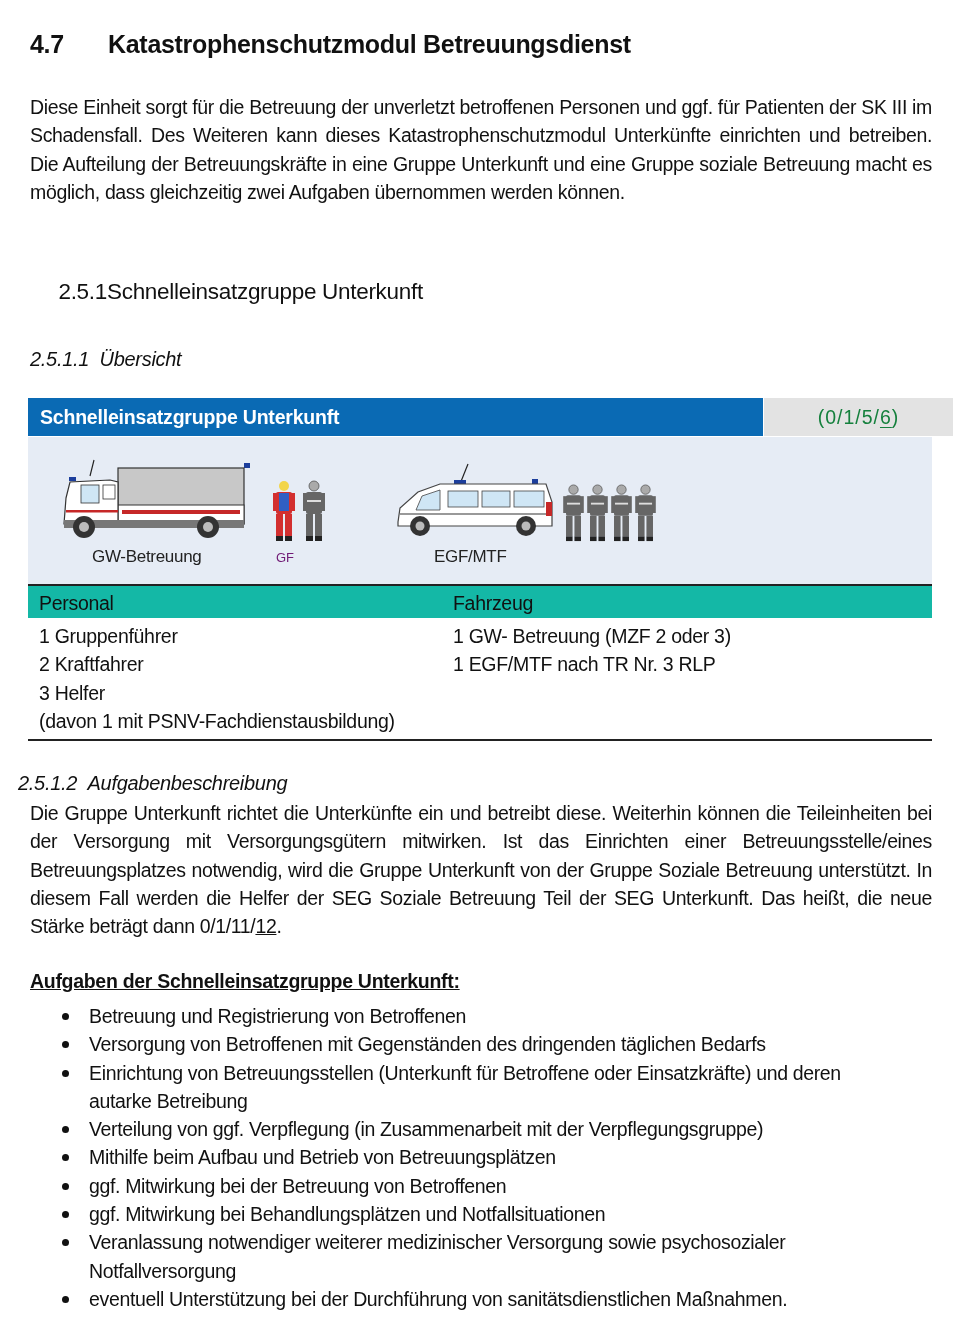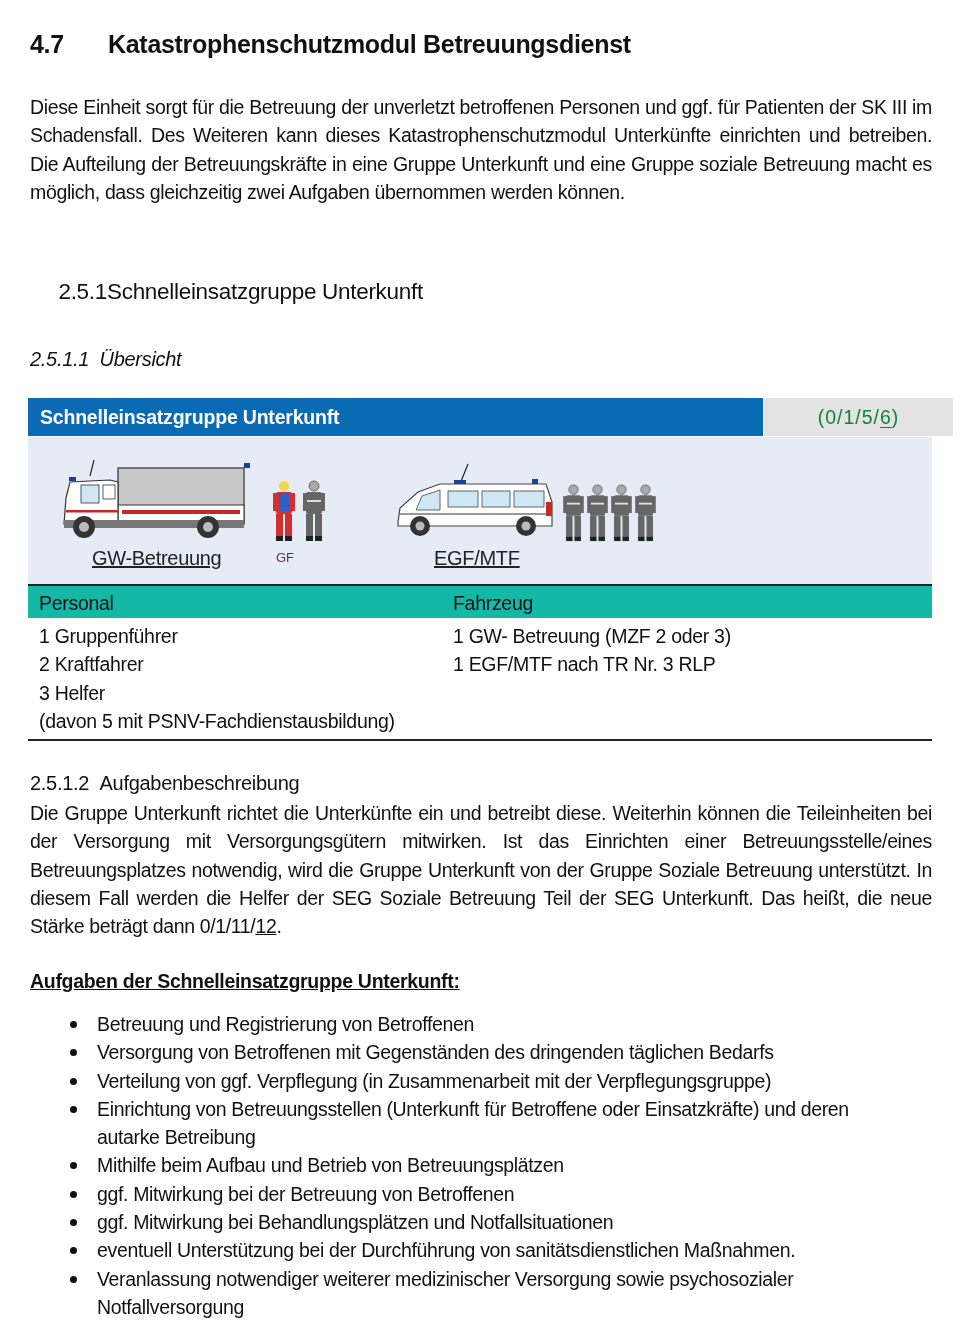--- a/index.html
+++ b/index.html
@@ -4,35 +4,35 @@
 <style>
   html, body { margin:0; padding:0; background:#ffffff; }
   body { width:960px; height:1344px; position:relative; overflow:hidden; color:#111; font-family:"Liberation Sans", sans-serif; }
   .abs { position:absolute; }
   .h1 { left:30px; top:30px; font-size:25px; font-weight:bold; letter-spacing:-0.3px; }
   .h1 .num { display:inline-block; width:78px; }
   .para { left:30px; width:902px; font-size:19.5px; line-height:28.3px; text-align:justify; letter-spacing:-0.35px; }
   .h2 { left:30px; top:279px; font-size:22.5px; letter-spacing:-0.3px;text-align:right; }
   .h2 .num { display:inline-block; width:77px; }
   .h3 { left:30px; top:348px; font-size:20px; font-style:italic; letter-spacing:-0.3px; }
-  .h3b { left:30px; top:772px; font-size:20px; letter-spacing:-0.3px; }
+  .h3b { left:18px; top:772px; font-size:20px; font-style:italic; letter-spacing:-0.3px; }
   
   .card-head { left:28px; top:398px; width:735px; height:38px; background:#0a6ab4; color:#fff; font-weight:bold; font-size:19.5px; line-height:38px; padding-left:12px; box-sizing:border-box; letter-spacing:-0.2px; }
   .card-strength { left:764px; top:398px; width:189px; height:38px; background:#e3e3e3; color:#15803d; font-size:19.5px; line-height:38px; text-align:center; letter-spacing:1px; }
   .card-strength u { text-underline-offset:3px; }
   .card-body { left:28px; top:437px; width:904px; height:147px; background:#e6ecf5; }
   .card-line { left:28px; top:584px; width:904px; height:2px; background:#222; }
-  .vehicle-label { font-size:20px; color:#222; letter-spacing:-0.3px;text-decoration:underline; }
+  .vehicle-label { font-size:17px; color:#222; letter-spacing:-0.3px; }
   .gf-label { font-size:13px; color:#701a75; }
   .tbl-head { left:28px; top:586px; width:904px; height:32px; background:#14b8a6; font-size:19.5px; line-height:34px; letter-spacing:-0.3px; }
   .tbl-head span { position:absolute; top:0; }
   .tbl-col { font-size:19.5px; line-height:28.3px; letter-spacing:-0.3px; }
   .tbl-bottom { left:28px; top:739px; width:904px; height:2px; background:#222; }
   .bold-heading { left:30px; top:970px; font-size:19.5px; font-weight:bold; letter-spacing:-0.3px;text-decoration:underline; }
-  .bullets { left:55px; top:998px; width:880px; font-size:19.5px; line-height:28.3px; letter-spacing:-0.35px; margin:12px; padding:0; list-style:none; }
+  .bullets { left:55px; top:998px; width:880px; font-size:19.5px; line-height:28.3px; letter-spacing:-0.35px; margin:4px; padding:0; list-style:none; }
   .bullets li { position:relative; padding-left:30px; }
   .bullets li .dot { position:absolute; left:3px; top:11px; width:7px; height:7px; border-radius:50%; background:#111; }
 </style>
 </head>
 <body>
 
 <div class="abs h1">
   <span class="num">4.7</span><span>Katastrophenschutzmodul Betreuungsdienst</span>
 </div>
 
@@ -162,38 +162,38 @@
 <div class="abs card-line"></div>
 
 <div class="abs tbl-head">
   <span style="left:11px;">Personal</span>
   <span style="left:425px;">Fahrzeug</span>
 </div>
 <div class="abs tbl-col" style="left:39px;top:622px;">
   <div>1 Gruppenführer</div>
   <div>2 Kraftfahrer</div>
   <div>3 Helfer</div>
-  <div>(davon 5 mit PSNV-Fachdienstausbildung)</div>
+  <div>(davon 1 mit PSNV-Fachdienstausbildung)</div>
 </div>
 <div class="abs tbl-col" style="left:453px;top:622px;">
   <div>1 GW- Betreuung (MZF 2 oder 3)</div>
   <div>1 EGF/MTF nach TR Nr. 3 RLP</div>
 </div>
 <div class="abs tbl-bottom"></div>
 
 <div class="abs h3b">
   <span>2.5.1.2</span>&nbsp;&nbsp;<span>Aufgabenbeschreibung</span>
 </div>
 <p class="abs para" style="top:799px;margin:0;" lang="de"><span>Die Gruppe Unterkunft richtet die Unterkünfte ein und betreibt diese. Weiterhin können die Teileinheiten bei der Versorgung mit Versorgungsgütern mitwirken. Ist das Einrichten einer Betreuungsstelle/eines Betreuungsplatzes notwendig, wird die Gruppe Unterkunft von der Gruppe Soziale Betreuung unterstützt. In diesem Fall werden die Helfer der SEG Soziale Betreuung Teil der SEG Unterkunft. Das heißt, die neue Stärke beträgt dann 0/1/11/</span><u>12</u><span>.</span></p>
 
 <div class="abs bold-heading">Aufgaben der Schnelleinsatzgruppe Unterkunft:</div>
 
 <ul class="abs bullets">
   <li><span class="dot"></span><span>Betreuung und Registrierung von Betroffenen</span></li>
   <li><span class="dot"></span><span>Versorgung von Betroffenen mit Gegenständen des dringenden täglichen Bedarfs</span></li>
+  <li style="width:800px;"><span class="dot"></span><span>Einrichtung von Betreuungsstellen (Unterkunft für Betroffene oder Einsatzkräfte) und deren autarke Betreibung</span></li>
   <li><span class="dot"></span><span>Verteilung von ggf. Verpflegung (in Zusammenarbeit mit der Verpflegungsgruppe)</span></li>
-  <li style="width:800px;"><span class="dot"></span><span>Einrichtung von Betreuungsstellen (Unterkunft für Betroffene oder Einsatzkräfte) und deren autarke Betreibung</span></li>
   <li><span class="dot"></span><span>Mithilfe beim Aufbau und Betrieb von Betreuungsplätzen</span></li>
   <li><span class="dot"></span><span>ggf. Mitwirkung bei der Betreuung von Betroffenen</span></li>
   <li><span class="dot"></span><span>ggf. Mitwirkung bei Behandlungsplätzen und Notfallsituationen</span></li>
+  <li style="width:830px;"><span class="dot"></span><span>Veranlassung notwendiger weiterer medizinischer Versorgung sowie psychosozialer Notfallversorgung</span></li>
   <li><span class="dot"></span><span>eventuell Unterstützung bei der Durchführung von sanitätsdienstlichen Maßnahmen.</span></li>
-  <li style="width:830px;"><span class="dot"></span><span>Veranlassung notwendiger weiterer medizinischer Versorgung sowie psychosozialer Notfallversorgung</span></li>
 </ul>
 
 </body></html>

